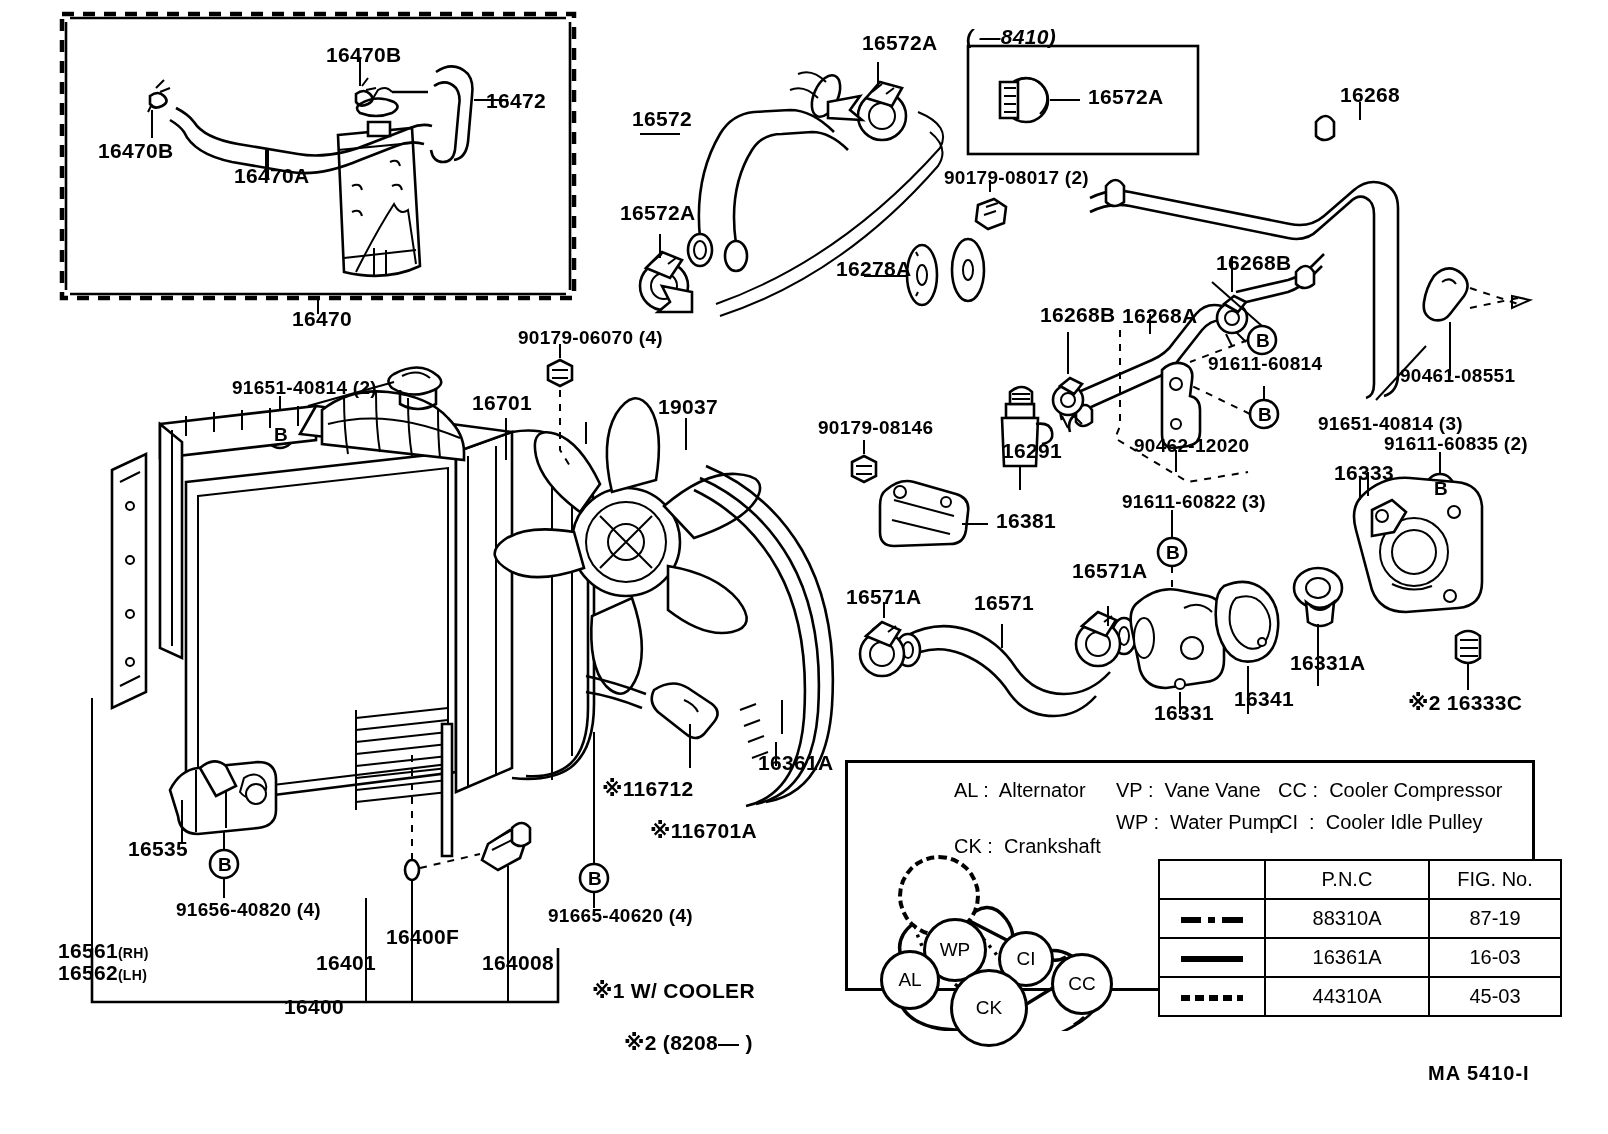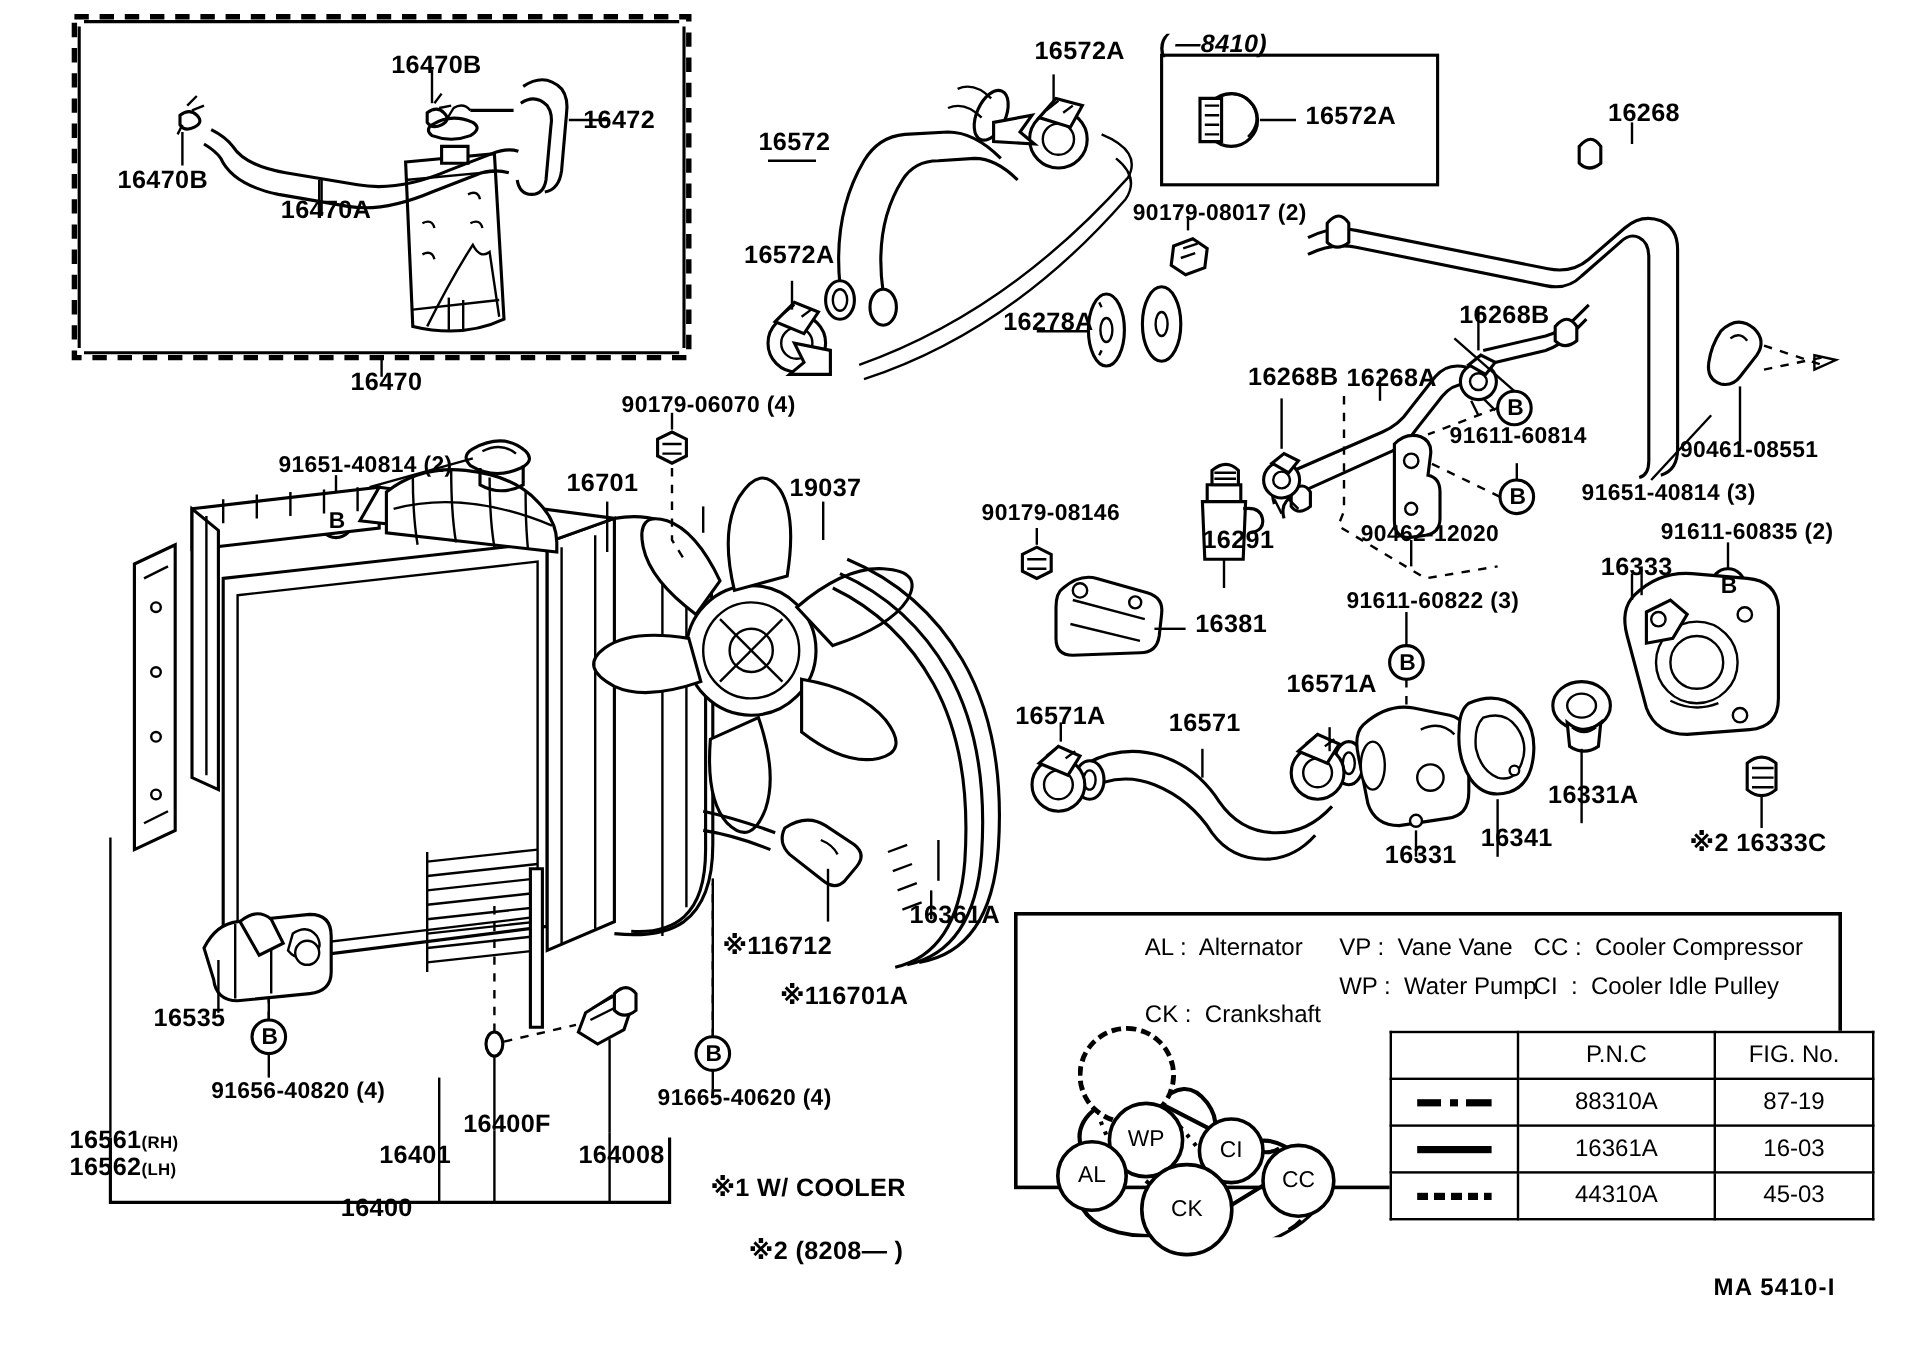--- a/index.html
+++ b/index.html
@@ -439,21 +439,21 @@
 <div class="lbl" style="left:966px;top:26px;font-style:italic;">( —8410)</div>
 <div class="lbl" style="left:1088px;top:86px;">16572A</div>
 <div class="lbl sm" style="left:944px;top:168px;">90179-08017 (2)</div>
 <div class="lbl" style="left:836px;top:258px;">16278A</div>
 <div class="lbl" style="left:1340px;top:84px;">16268</div>
 <div class="lbl" style="left:1216px;top:252px;">16268B</div>
 <div class="lbl" style="left:1122px;top:272px;margin-top:33px;">16268A</div>
 <div class="lbl" style="left:1040px;top:304px;">16268B</div>
 <div class="lbl sm" style="left:1208px;top:354px;">91611-60814</div>
 <div class="lbl sm" style="left:1400px;top:366px;">90461-08551</div>
-<div class="lbl sm" style="left:1318px;top:402px;">91651-40814 (3)</div>
+<div class="lbl sm" style="left:1318px;top:414px;">91651-40814 (3)</div>
 <div class="lbl sm" style="left:1134px;top:436px;">90462-12020</div>
 <div class="lbl" style="left:1002px;top:440px;">16291</div>
 <div class="lbl sm" style="left:1384px;top:434px;">91611-60835 (2)</div>
 <div class="lbl sm" style="left:1122px;top:492px;">91611-60822 (3)</div>
 <div class="lbl" style="left:1334px;top:462px;">16333</div>
 <div class="lbl sm" style="left:818px;top:418px;">90179-08146</div>
 <div class="lbl" style="left:996px;top:510px;">16381</div>
 <div class="lbl" style="left:1072px;top:560px;">16571A</div>
 <div class="lbl" style="left:846px;top:586px;">16571A</div>
 <div class="lbl" style="left:974px;top:592px;">16571</div>

